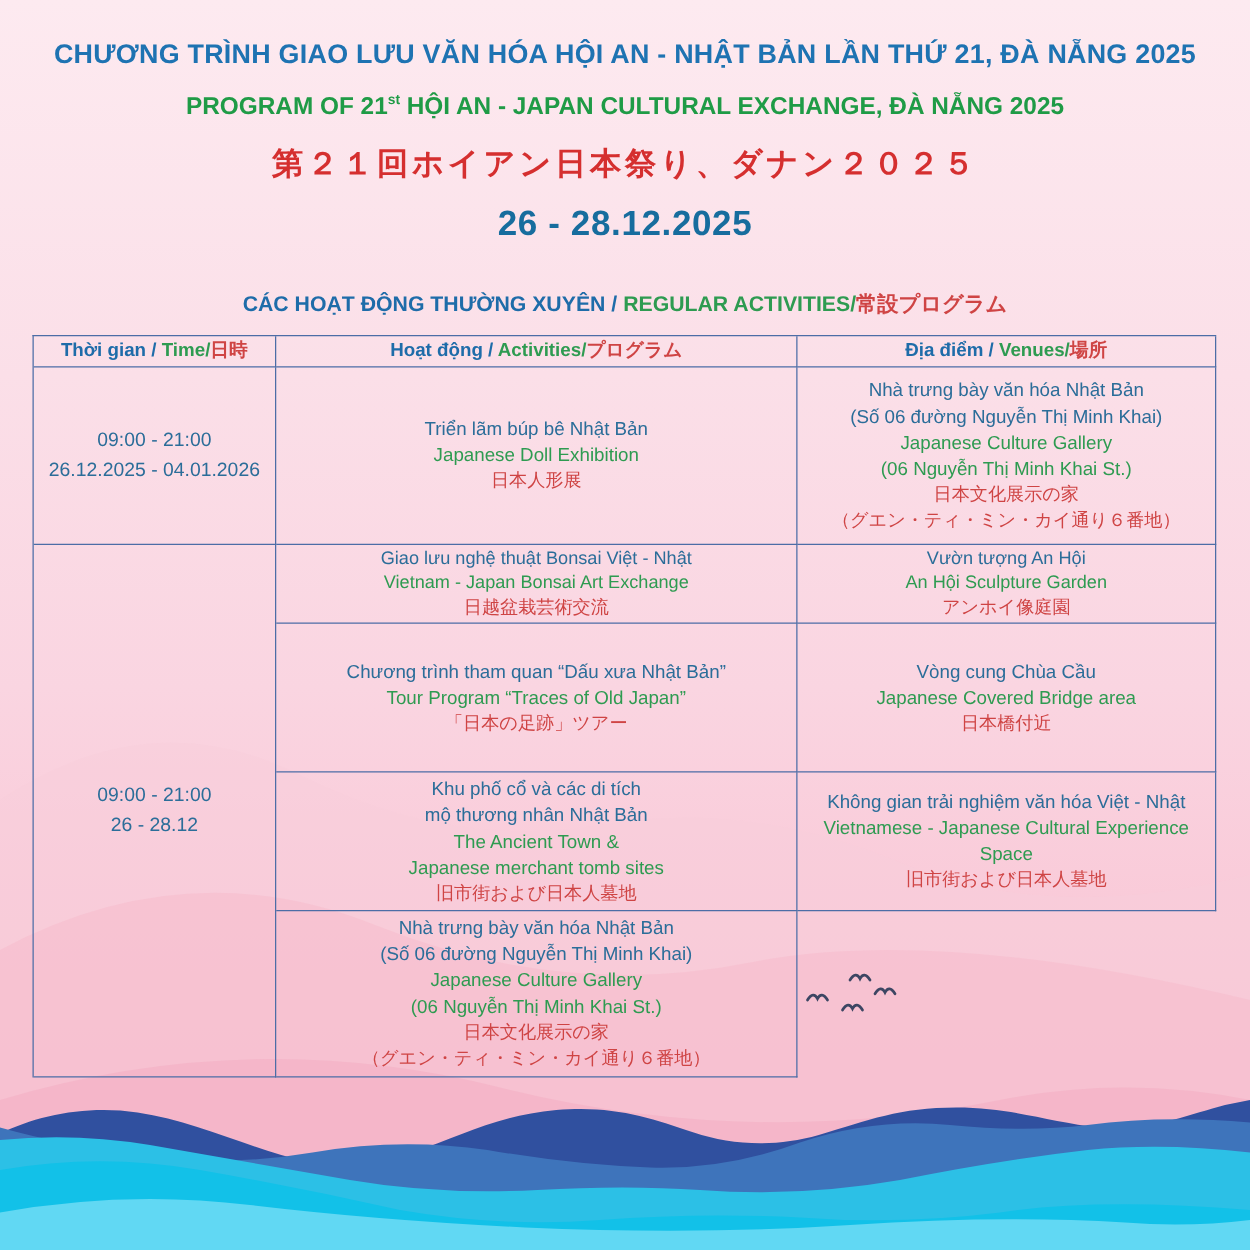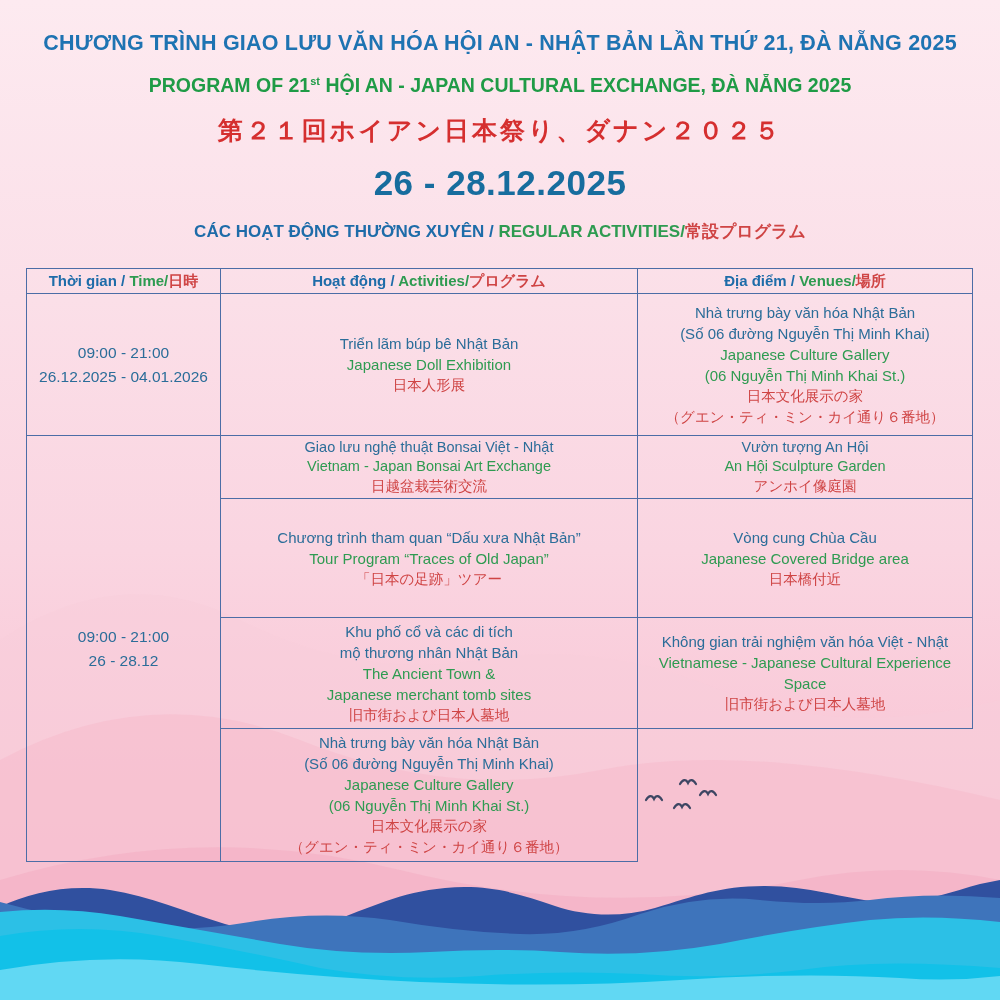--- a/index.html
+++ b/index.html
@@ -16,22 +16,22 @@
   svg.bg-mountains { position:absolute; left:0; top:0; width:1000px; height:1000px; z-index:0; }
   svg.waves { position:absolute; left:0; bottom:0; width:1000px; height:148px; z-index:3; }
   .birds { position:absolute; z-index:4; }
 
   .titles { position:absolute; left:0; top:0; width:1000px; z-index:2; text-align:center; }
   .t1 { position:absolute; top:31px; width:100%; font-size:21.5px; font-weight:bold; color:#1e73b2; letter-spacing:.2px; }
   .t2 { position:absolute; top:74px; width:100%; font-size:19.5px; font-weight:bold; color:#1f9b46; }
   .t2 sup { font-size:11px; }
   .t3 { position:absolute; top:114px; width:100%; font-size:25px; font-weight:bold; color:#d52f2f;
         font-family:"DejaVu Serif","Liberation Serif",serif; letter-spacing:3px; }
-  .date { position:absolute; top:163px; width:100%; font-size:35px; font-weight:bold; color:#176d9e; letter-spacing:.5px; }
-  .section { position:absolute; top:220px; width:100%; font-size:17px; font-weight:bold; }
+  .date { position:absolute; top:163px; width:100%; font-size:28px; font-weight:bold; color:#176d9e; letter-spacing:.5px; }
+  .section { position:absolute; top:232px; width:100%; font-size:17px; font-weight:bold; }
 
   .vi   { color:#2b6d99; }
   .en   { color:#2e9b51; }
   .jp   { color:#cf4444; }
   .section .vi, .grid .head .vi { color:#1e6ca9; }
 
   .grid {
     position:absolute; left:26px; top:268px; z-index:2;
     display:grid;
     grid-template-columns:194px 417px 335px;

